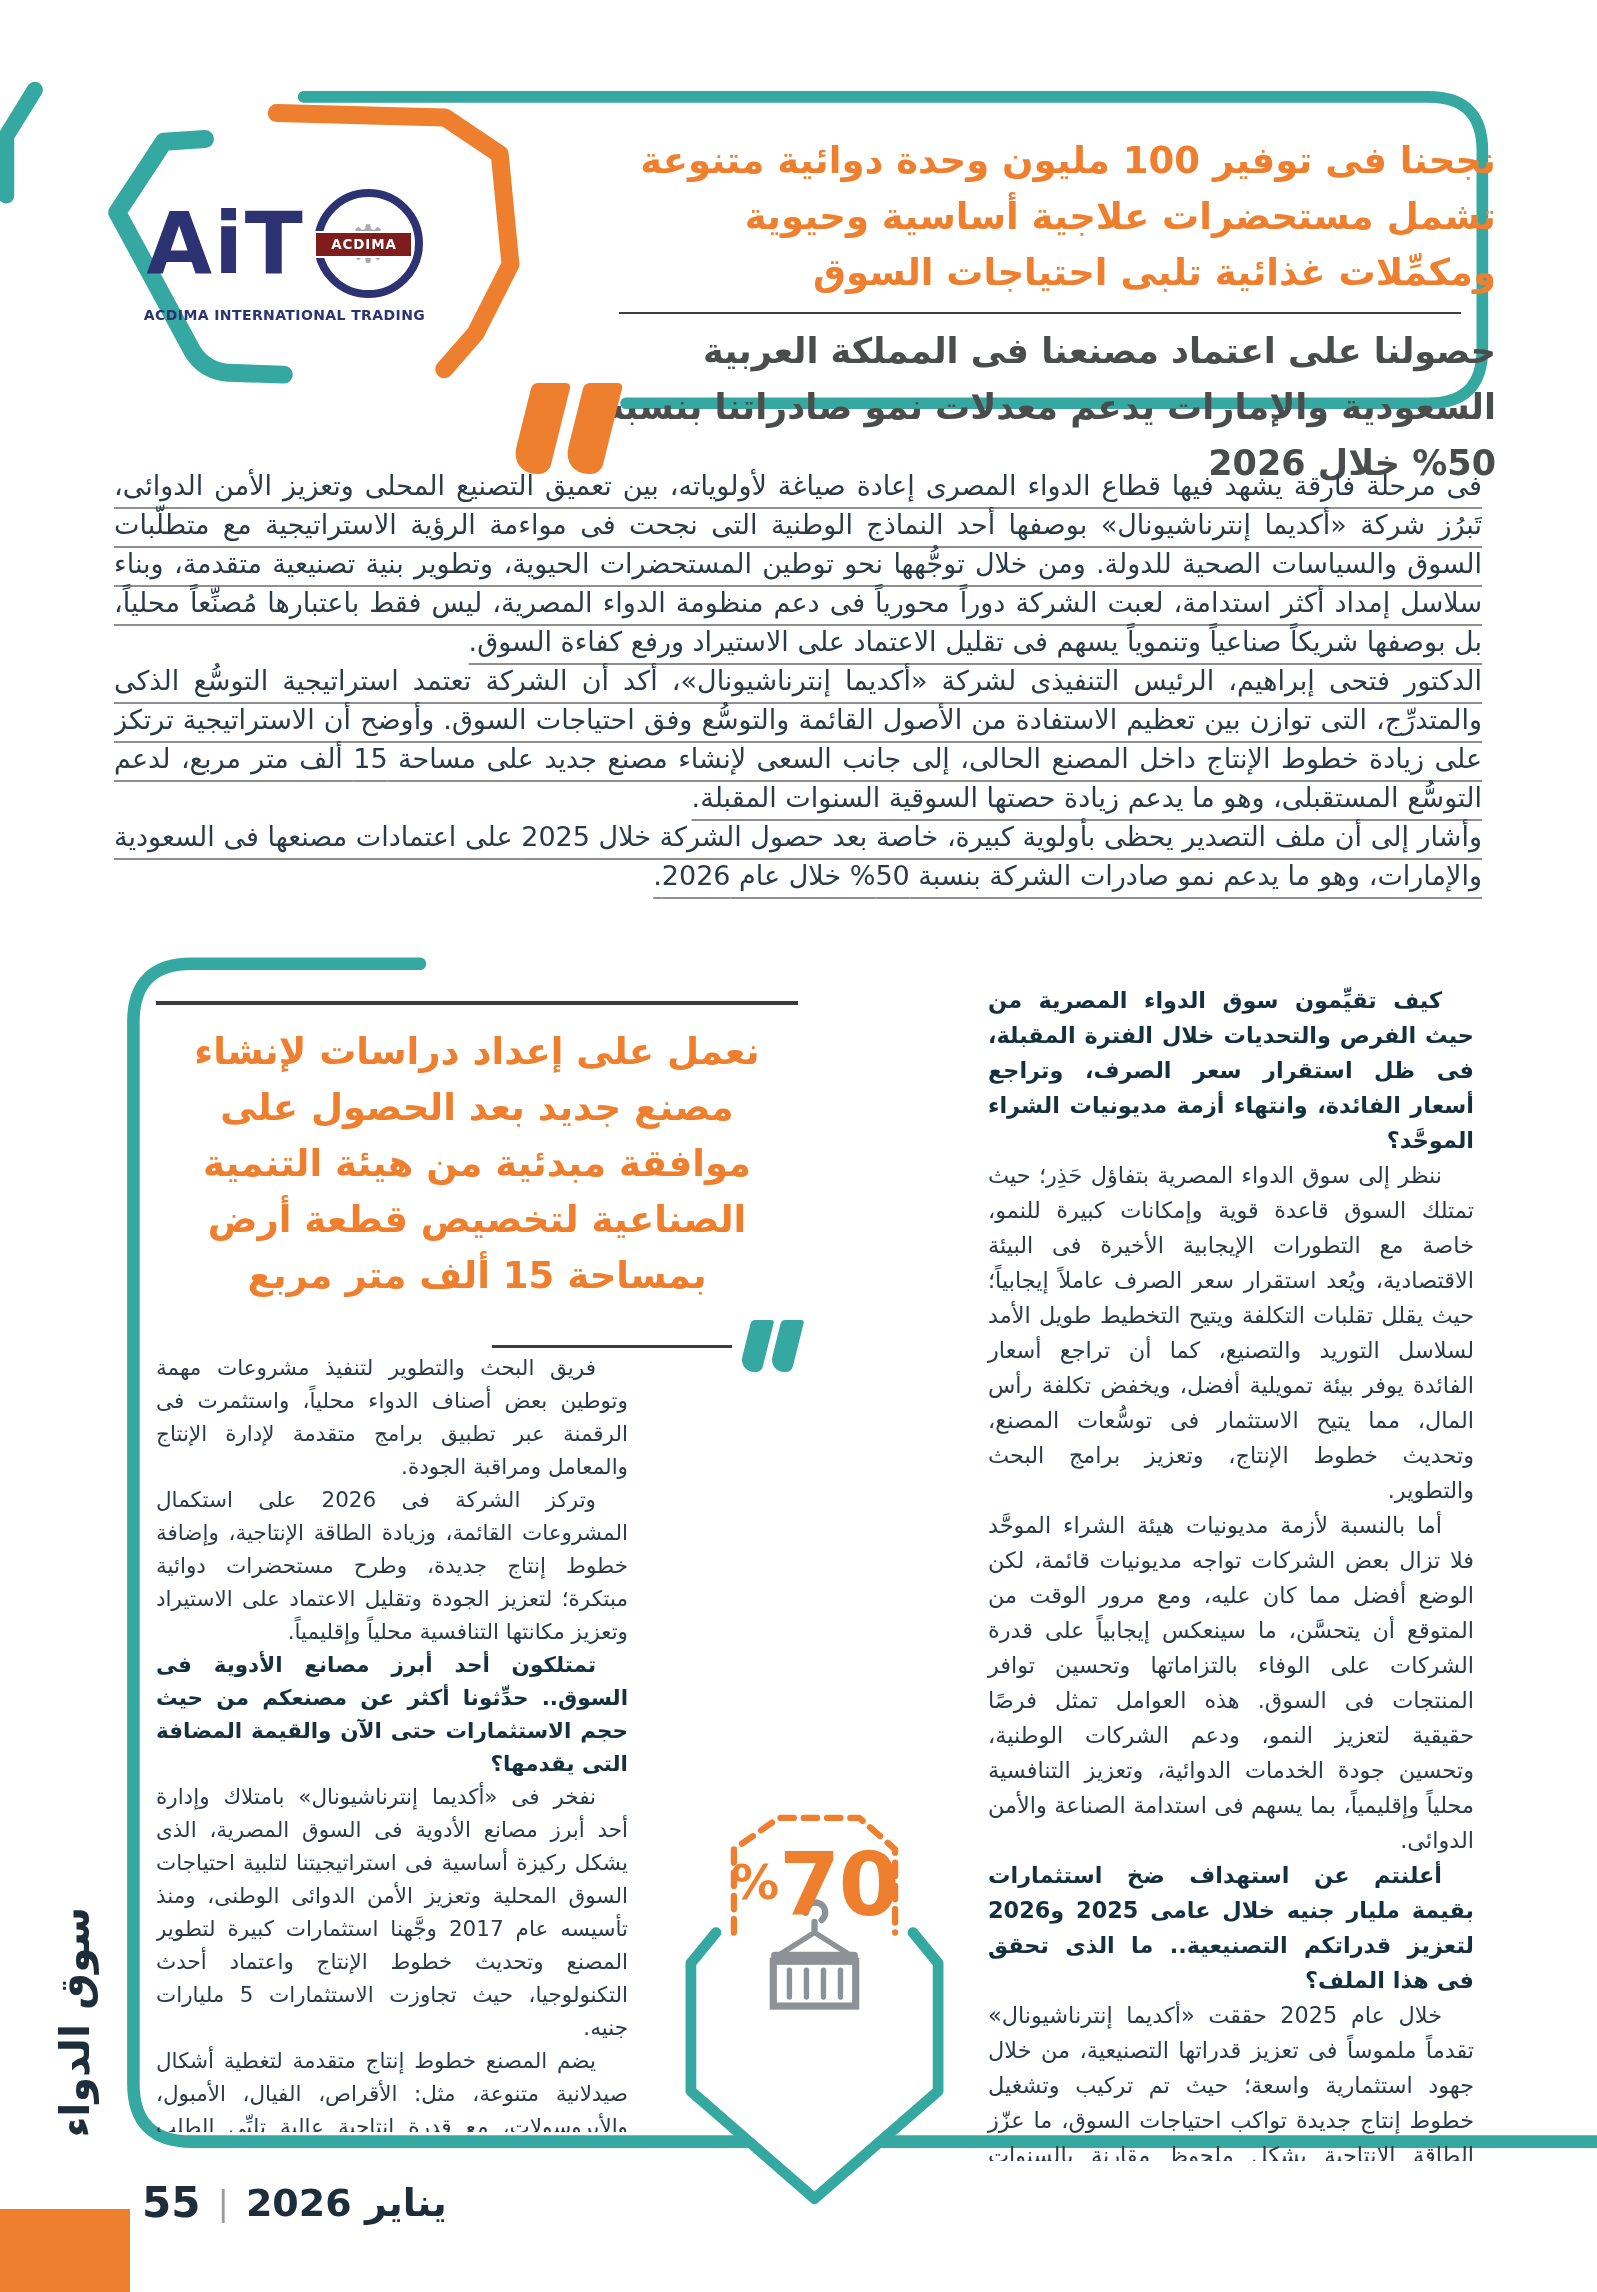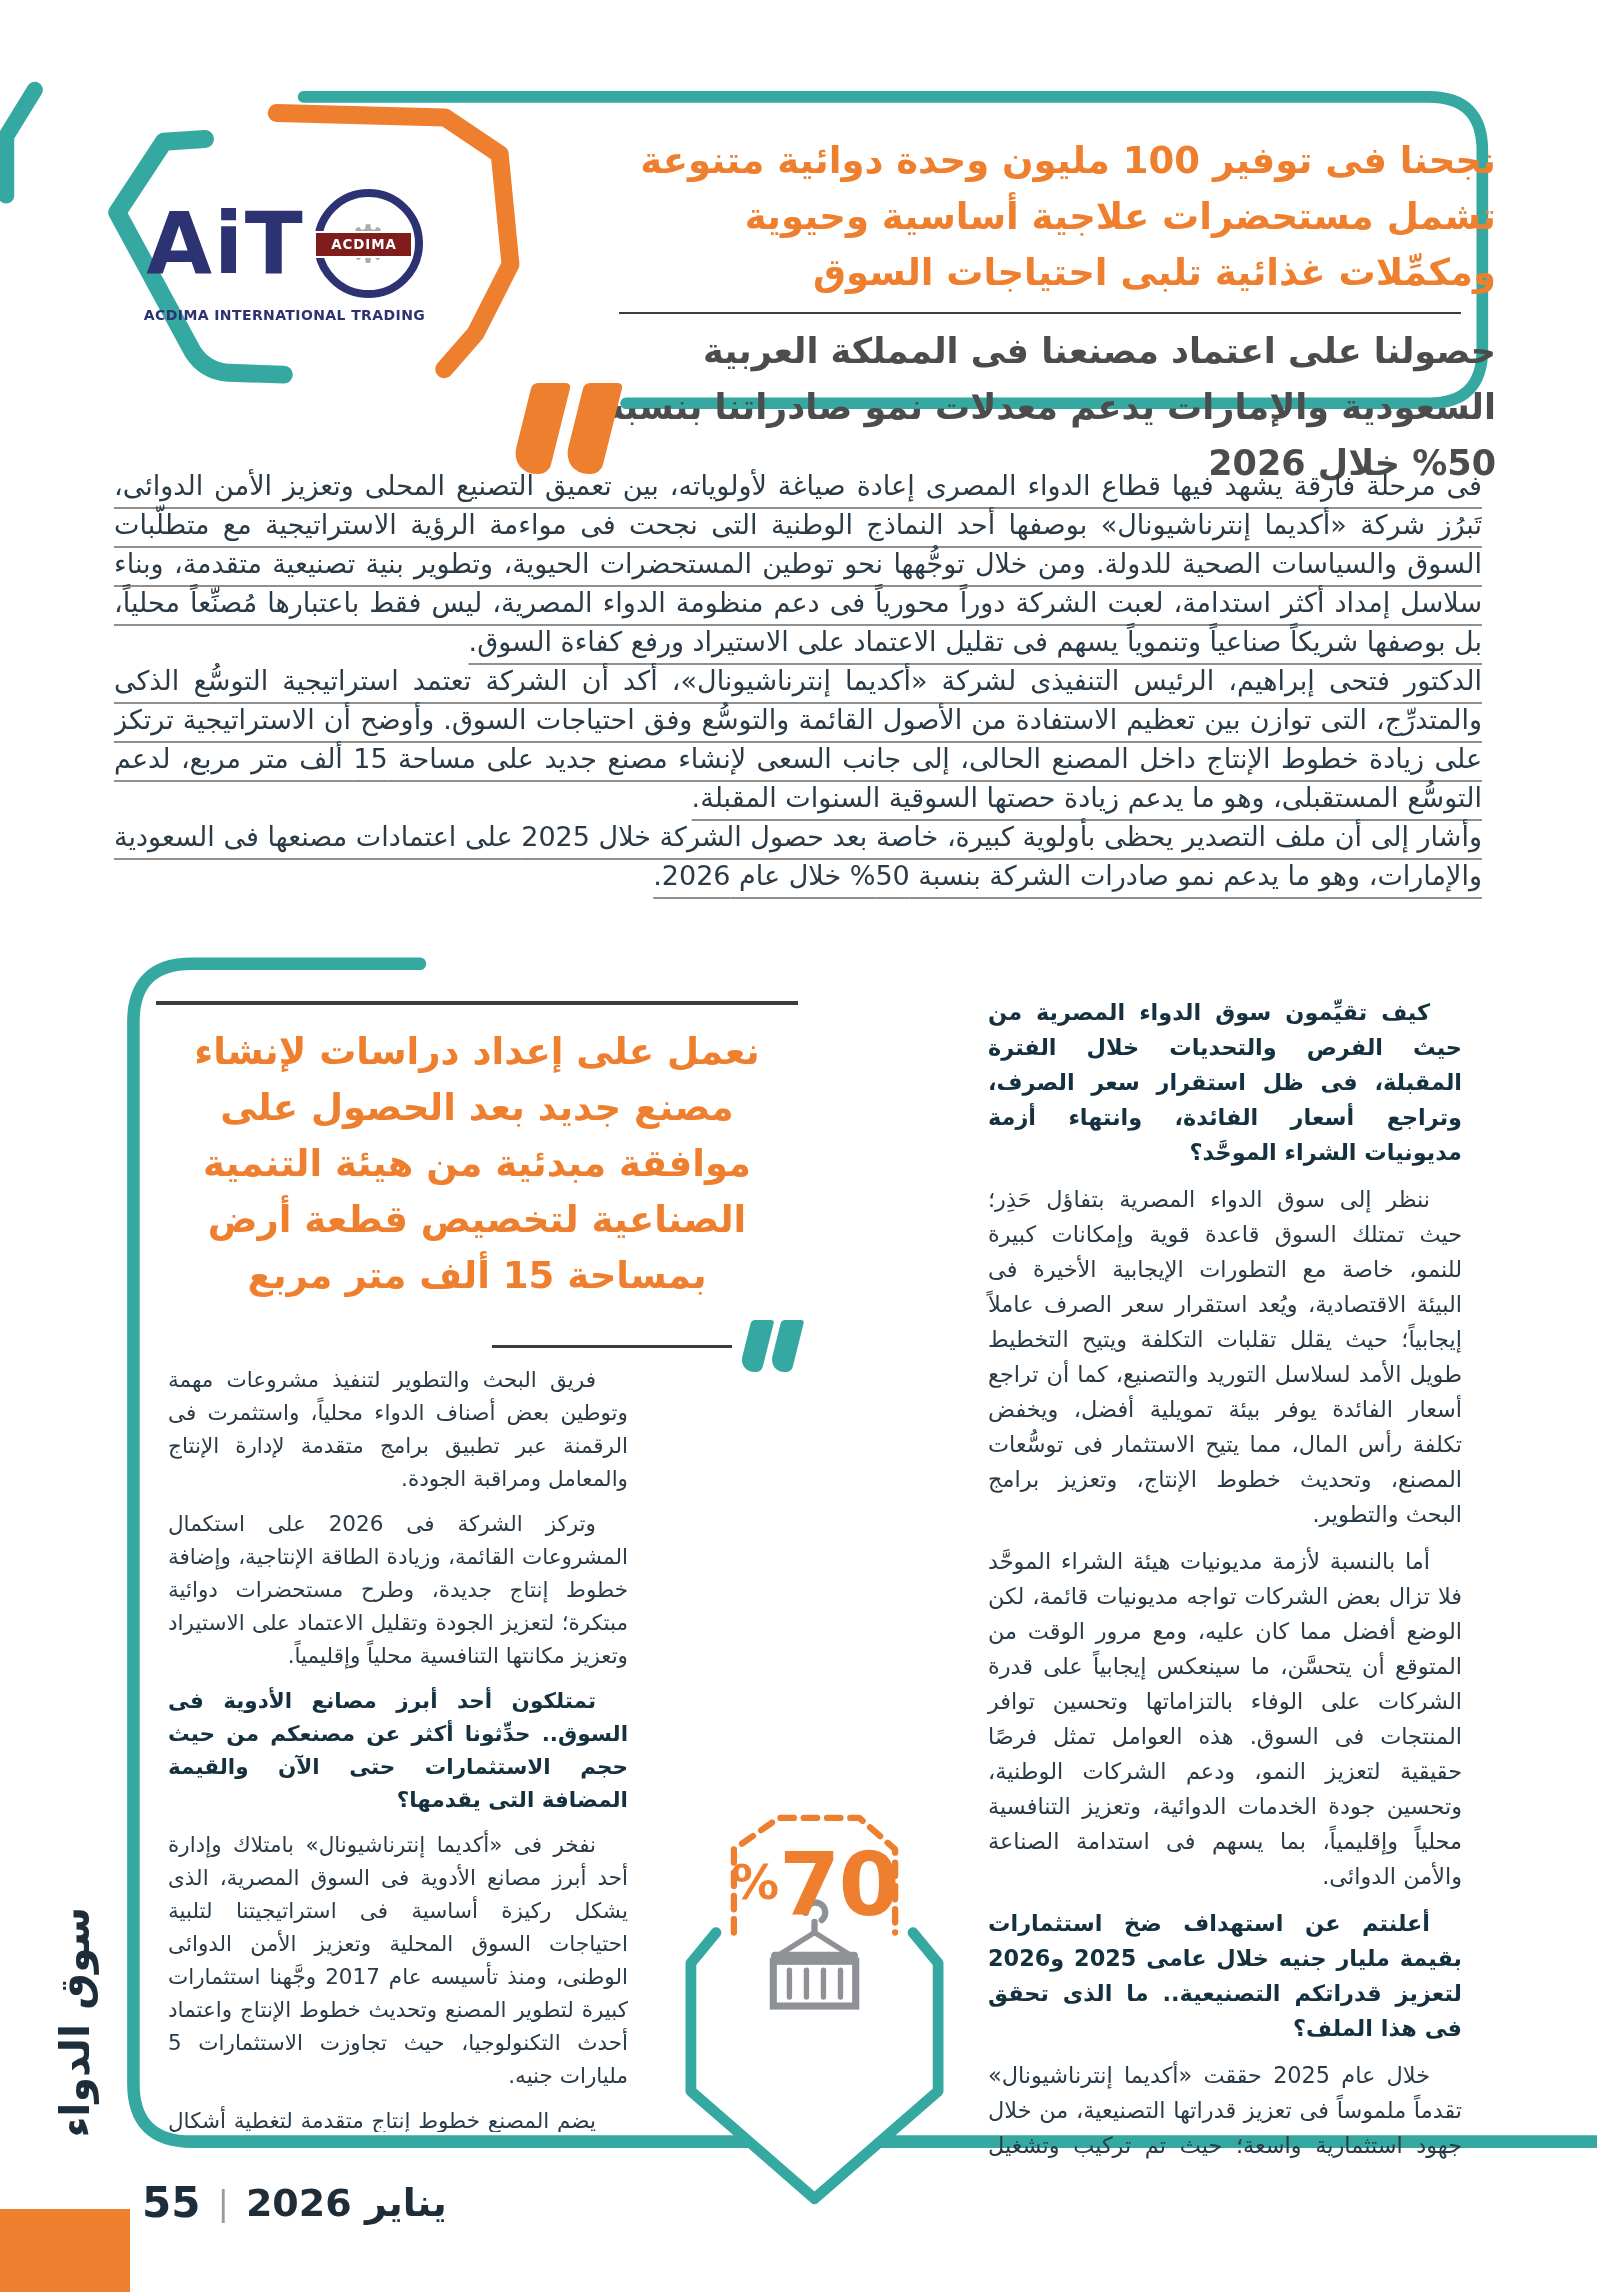--- a/index.html
+++ b/index.html
@@ -37,21 +37,21 @@
     text-decoration-thickness:2.2px;text-underline-offset:11.6px;}
   
   .pullquote{position:absolute;left:157px;top:1001px;width:642px;z-index:2;}
   .pq-top-divider{width:100%;height:3.6px;background:#3c3c3c;}
   .pq-text{margin-top:19.7px;color:#ee7f2f;font-weight:bold;font-size:37px;line-height:56px;text-align:center;}
   .pq-bottom{display:flex;direction:ltr;align-items:center;gap:12.5px;margin-top:16px;}
   .pq-bottom .flex-sp{flex:1;}
   .pq-bottom-divider{width:240px;height:2.7px;background:#3c3c3c;}
   
   .col{position:absolute;color:#2a3a46;text-align:justify;overflow:hidden;z-index:2;}
-  .col p{margin:12px;text-indent:32px;}
+  .col p{margin:0;text-indent:32px;}
   .col p.q{font-weight:bold;color:#15303e;}
   .col-right{left:837px;top:983px;width:638px;height:1178px;font-size:22.4px;line-height:35px;}
   .col-left{left:157px;top:1351px;width:642px;height:781px;font-size:21.5px;line-height:33px;}
   .spacer-rt{float:left;width:152px;height:358px;margin-top:822px;}
   .spacer-lt{float:right;width:170px;height:296px;margin-top:484px;}
   
   .frame-svg{position:absolute;left:0;top:0;z-index:1;}
   
   .badge{position:absolute;left:665px;top:1809px;width:301px;height:412px;z-index:5;}
   .badge-svg{position:absolute;left:0;top:0;}

